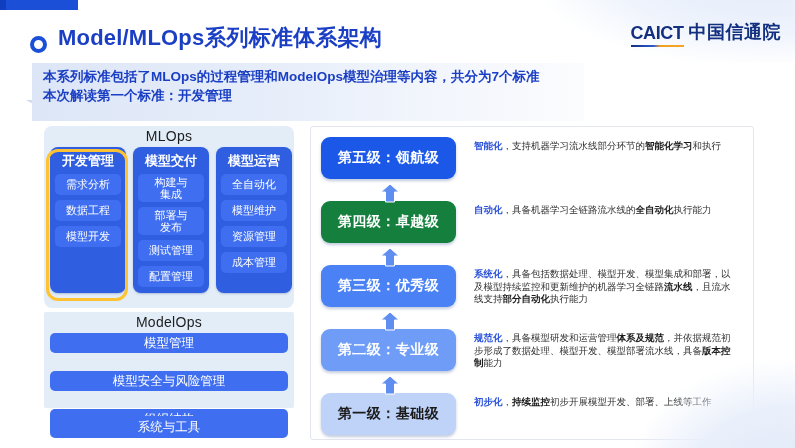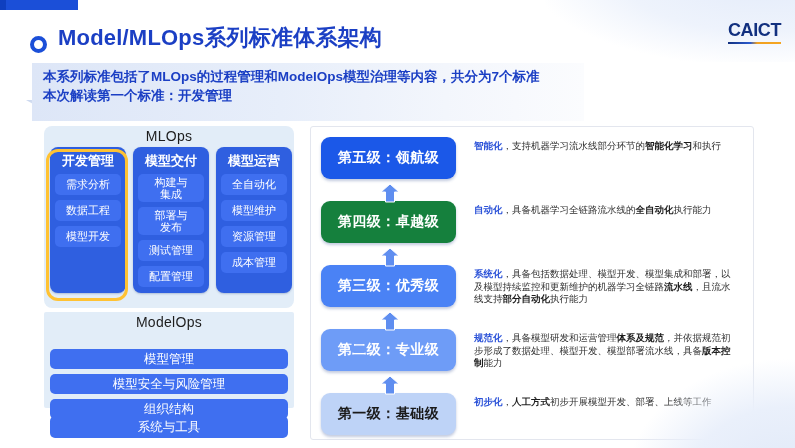--- a/index.html
+++ b/index.html
@@ -77,21 +77,21 @@
   .ml-col.highlight{position:relative;}
   .hl-ring{
     position:absolute;left:2px;top:23px;width:82px;height:155px;
     border:3px solid #ffc233;border-radius:12px;box-sizing:border-box;pointer-events:none;
   }
 
   .modelops-block{
     position:absolute;left:0;top:186px;width:250px;height:96px;
     background:#e2edf8;border-radius:2px;
   }
-  .mo-list{position:absolute;left:6px;right:6px;top:21px;display:flex;flex-direction:column;gap:5px;margin-top:16px;}
+  .mo-list{position:absolute;left:6px;right:6px;top:21px;display:flex;flex-direction:column;gap:18px;}
   .mo-row{
     background:#3f6ff0;color:#ffffff;border-radius:5px;text-align:center;
     font-size:12.5px;line-height:18px;padding:1px 0;
   }
   .tools-row{
     position:absolute;left:6px;top:290px;width:238px;
     background:#3f6ff0;color:#ffffff;border-radius:5px;text-align:center;
     font-size:12.5px;line-height:18px;padding:2px 0;
   }
 
@@ -134,20 +134,21 @@
   <div class="corner-bar"></div>
   <div class="corner-bar2"></div>
 
   <div class="title-row">
     <span class="title-bullet"></span>
     <span class="title-text">Model/MLOps系列标准体系架构</span>
   </div>
 
   <div class="logo">
     <span class="logo-caict">CAICT</span>
+    <span class="logo-cn">中国信通院</span>
   </div>
 
   <div class="sub-tail"></div>
   <div class="subtitle">
     <div class="ln">本系列标准包括了MLOps的过程管理和ModelOps模型治理等内容，共分为7个标准</div>
     <div class="ln">本次解读第一个标准：开发管理</div>
   </div>
 
   <div class="left-panel">
 
@@ -203,21 +204,21 @@
         <div class="level-row" style="top: 138px;">
           <div class="lvl-box" style="background: rgb(74, 130, 245); color: rgb(255, 255, 255);">第三级：优秀级</div>
           <div class="lvl-desc"><b class="kw">系统化</b>，具备包括数据处理、模型开发、模型集成和部署，以及模型持续监控和更新维护的机器学习全链路<b class="em">流水线</b>，且流水线支持<b class="em">部分自动化</b>执行能力</div>
         </div>
         <div class="level-row" style="top: 202px;">
           <div class="lvl-box" style="background: rgb(110, 156, 247); color: rgb(255, 255, 255);">第二级：专业级</div>
           <div class="lvl-desc"><b class="kw">规范化</b>，具备模型研发和运营管理<b class="em">体系及规范</b>，并依据规范初步形成了数据处理、模型开发、模型部署流水线，具备<b class="em">版本控制</b>能力</div>
         </div>
         <div class="level-row" style="top: 266px;">
           <div class="lvl-box" style="background: rgb(190, 211, 247); color: rgb(26, 26, 26);">第一级：基础级</div>
-          <div class="lvl-desc"><b class="kw">初步化</b>，<b class="em">人工方式</b>初步开展模型开发、部署、上线等工作</div>
+          <div class="lvl-desc"><b class="kw">初步化</b>，<b class="em">持续监控</b>初步开展模型开发、部署、上线等工作</div>
         </div>
         <div class="arrow" style="top: 56px;">
           <svg width="22" height="20" viewBox="0 0 22 20">
             <path d="M11 1 L20 9 L15.5 9 L15.5 19 L6.5 19 L6.5 9 L2 9 Z" fill="#5f8ef0" stroke="#ffffff" stroke-width="1"></path>
           </svg>
         </div>
         <div class="arrow" style="top: 120px;">
           <svg width="22" height="20" viewBox="0 0 22 20">
             <path d="M11 1 L20 9 L15.5 9 L15.5 19 L6.5 19 L6.5 9 L2 9 Z" fill="#5f8ef0" stroke="#ffffff" stroke-width="1"></path>
           </svg>

